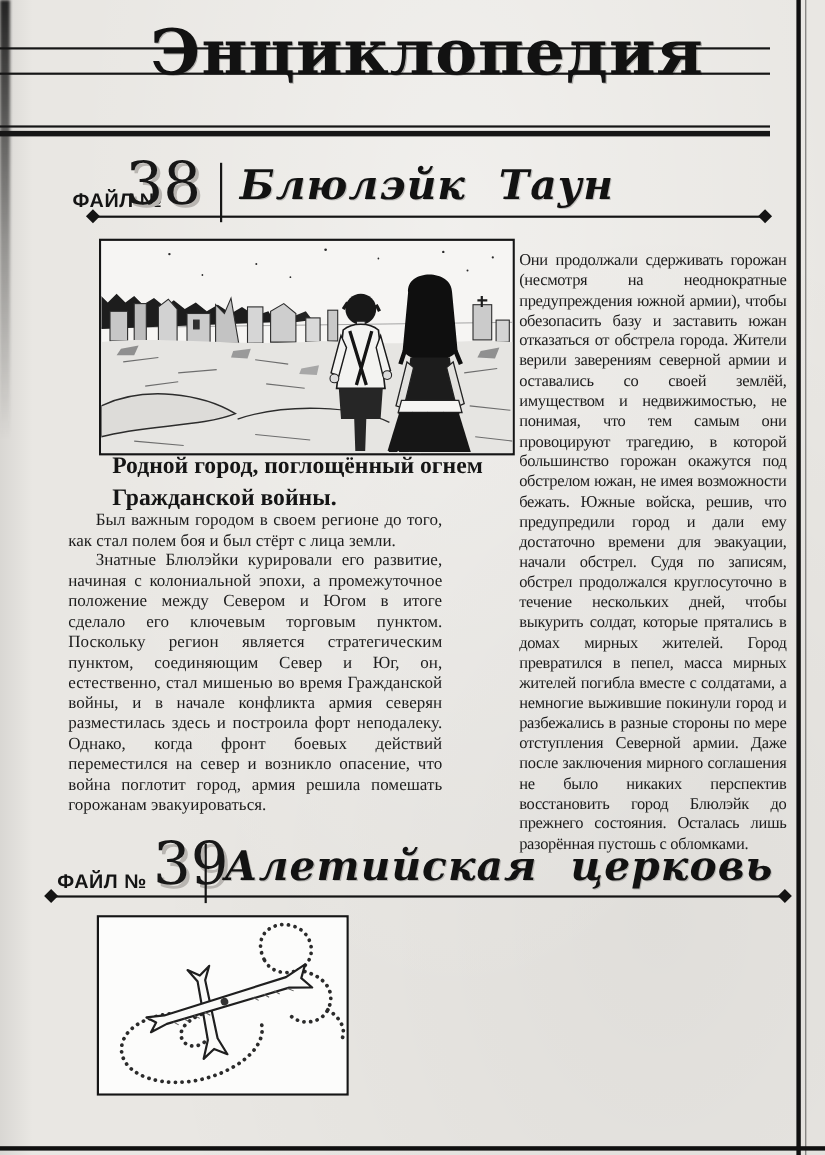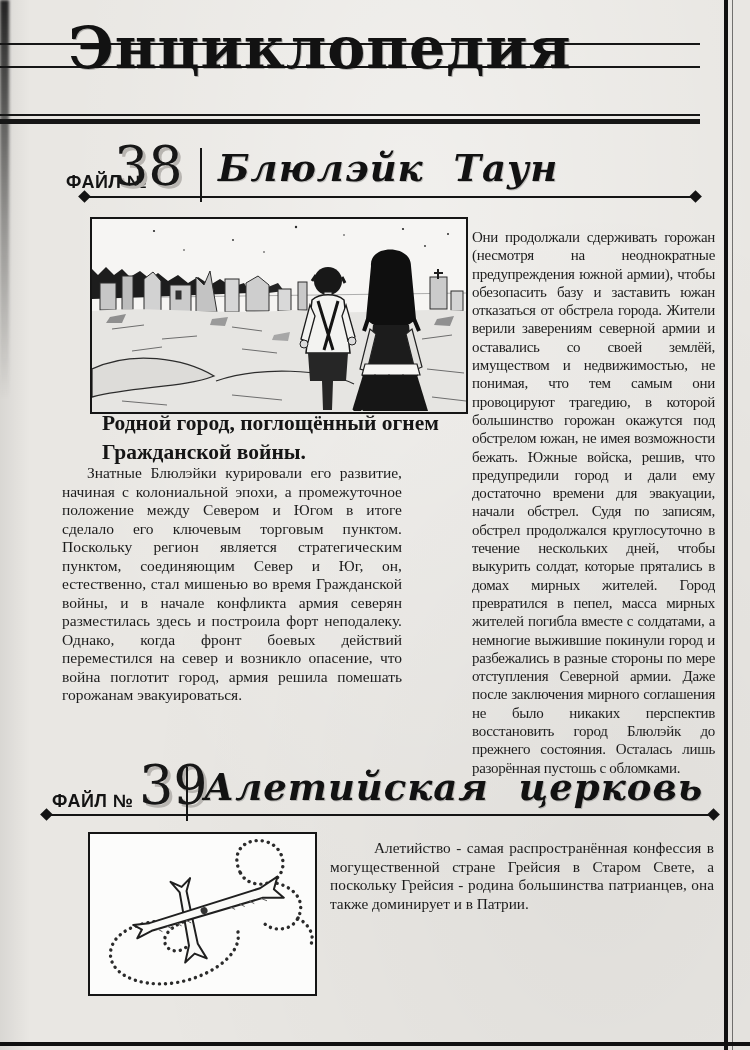--- a/index.html
+++ b/index.html
@@ -27,21 +27,21 @@
   .bottom-frame{ position:absolute; left:0; top:1042px; width:750px; height:4px; background:#101010; }
 
   
   .hline{ position:absolute; left:0; background:#161616; }
   .t-line1{ top:43px; width:700px; height:2px; }
   .t-line2{ top:66px; width:700px; height:2px; }
   .t-rule-thin{ top:114px; width:700px; height:2px; }
   .t-rule-thick{ top:119px; width:700px; height:5px; }
   .page-title{
     position:absolute; left:0; top:14px; width:640px;
-    text-align:center;
+    text-align:right;
     font-family:"DejaVu Serif", serif;
     font-weight:bold; font-size:57px; letter-spacing:1px;
     color:#121212;
     text-shadow:1px 1px 0 rgba(0,0,0,0.25);
   }
 
   
   .file-label{
     position:absolute; font-family:"Liberation Sans", sans-serif;
     font-weight:bold; font-size:18px; letter-spacing:0.5px; color:#141414;
@@ -188,20 +188,21 @@
           <path d="M270,156 L276,161 L283,156 L290,161 L297,156 L304,161 L311,156 L318,161 L326,156" fill="none" stroke="#222" stroke-width="1.2"></path>
           <path d="M271,156 L325,156 L336,192 L260,192 Z" fill="#161616"></path>
           <path d="M260,191 q5,7 10,1 q5,7 10,1 q5,7 10,1 q5,7 10,1 q5,7 10,1 q5,7 10,1 q5,7 10,1" fill="none" stroke="#efefec" stroke-width="1.6"></path>
         </g>
       </svg>
     </figure>
 
     <figcaption class="caption">Родной город, поглощённый огнем Гражданской войны.</figcaption>
 
     <div class="col col-left">
+      <p>Был важным городом в своем регионе до того, как стал полем боя и был стёрт с лица земли.</p>
       <p>Знатные Блюлэйки курировали его развитие, начиная с колониальной эпохи, а промежуточное положение между Севером и Югом в итоге сделало его ключевым торговым пунктом. Поскольку регион является стратегическим пунктом, соединяющим Север и Юг, он, естественно, стал мишенью во время Гражданской войны, и в начале конфликта армия северян разместилась здесь и построила форт неподалеку. Однако, когда фронт боевых действий переместился на север и возникло опасение, что война поглотит город, армия решила помешать горожанам эвакуироваться.</p>
     </div>
 
     <div class="col col-right">Они продолжали сдерживать горожан (несмотря на неоднократные предупреждения южной армии), чтобы обезопасить базу и заставить южан отказаться от обстрела города. Жители верили заверениям северной армии и оставались со своей землёй, имуществом и недвижимостью, не понимая, что тем самым они провоцируют трагедию, в которой большинство горожан окажутся под обстрелом южан, не имея возможности бежать. Южные войска, решив, что предупредили город и дали ему достаточно времени для эвакуации, начали обстрел. Судя по записям, обстрел продолжался круглосуточно в течение нескольких дней, чтобы выкурить солдат, которые прятались в домах мирных жителей. Город превратился в пепел, масса мирных жителей погибла вместе с солдатами, а немногие выжившие покинули город и разбежались в разные стороны по мере отступления Северной армии. Даже после заключения мирного соглашения не было никаких перспектив восстановить город Блюлэйк до прежнего состояния. Осталась лишь разорённая пустошь с обломками.</div>
   </section>
 
   <section>
     <span class="file-label" style="left:52px; top:791px;">ФАЙЛ №</span>
     <span class="file-number" style="left:100px; top:759px;margin-left:39px;">39</span>
     <span class="file-divider" style="left:186px; top:767px; height:54px;"></span>
@@ -235,17 +236,16 @@
               <path d="M34,4 L38,8"></path>
             <path d="M44,4 L48,8"></path>
               <path d="M56,5 L61,9"></path>
           </g>
           <circle cx="-2" cy="0" r="3.5" fill="#333"></circle>
         </g>
       </svg>
     </figure>
 
     <div class="f39-text">
-      <p class="p2">Алетийство - самая распространённая конфессия в могущественной стране Грейсия в Старом Свете, а поскольку Грейсия - родина большинства патрианцев, она также доминирует и в Патрии.</p>
     </div>
   </section>
 
 </div>
 
 </body></html>

